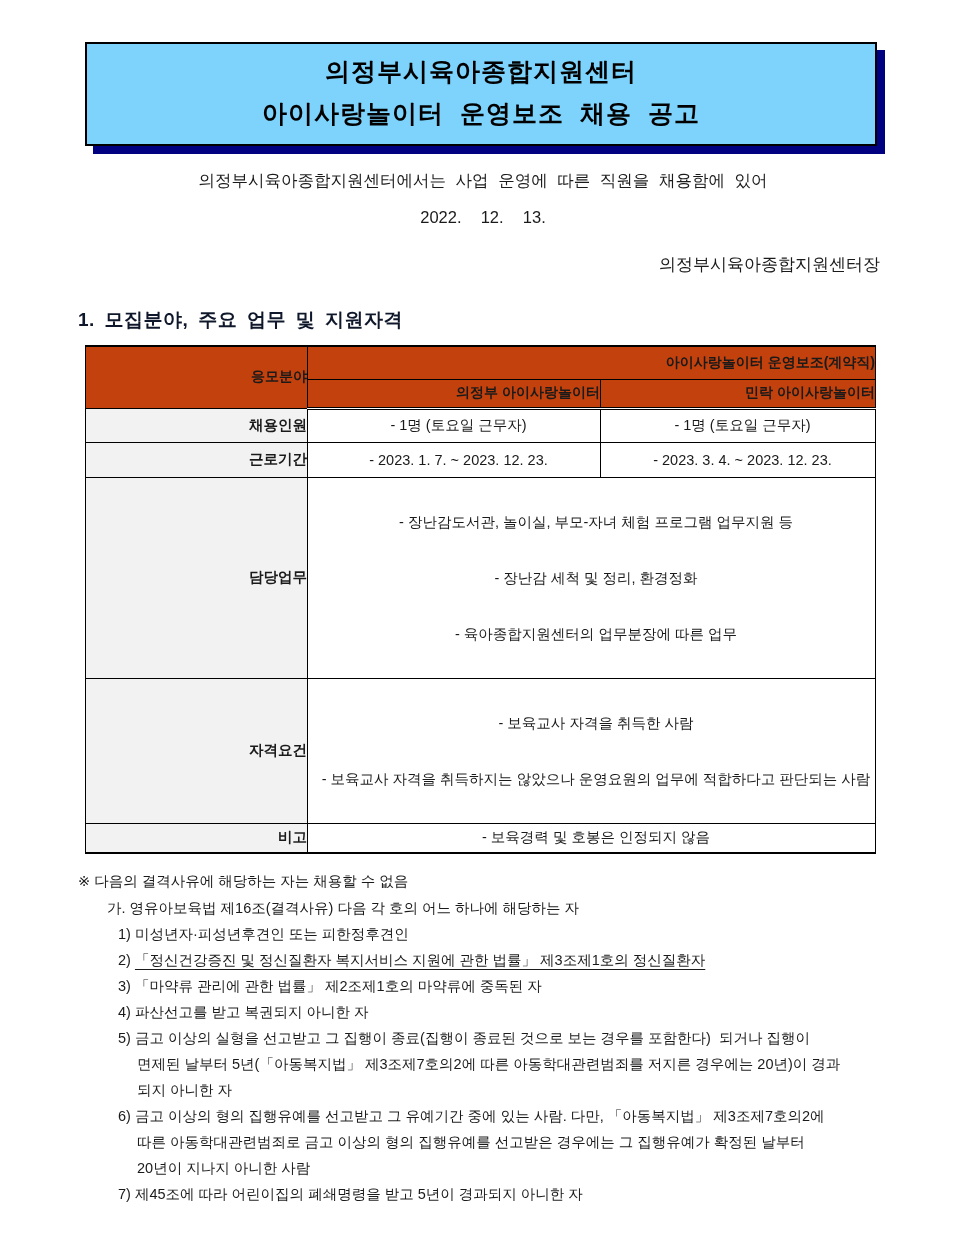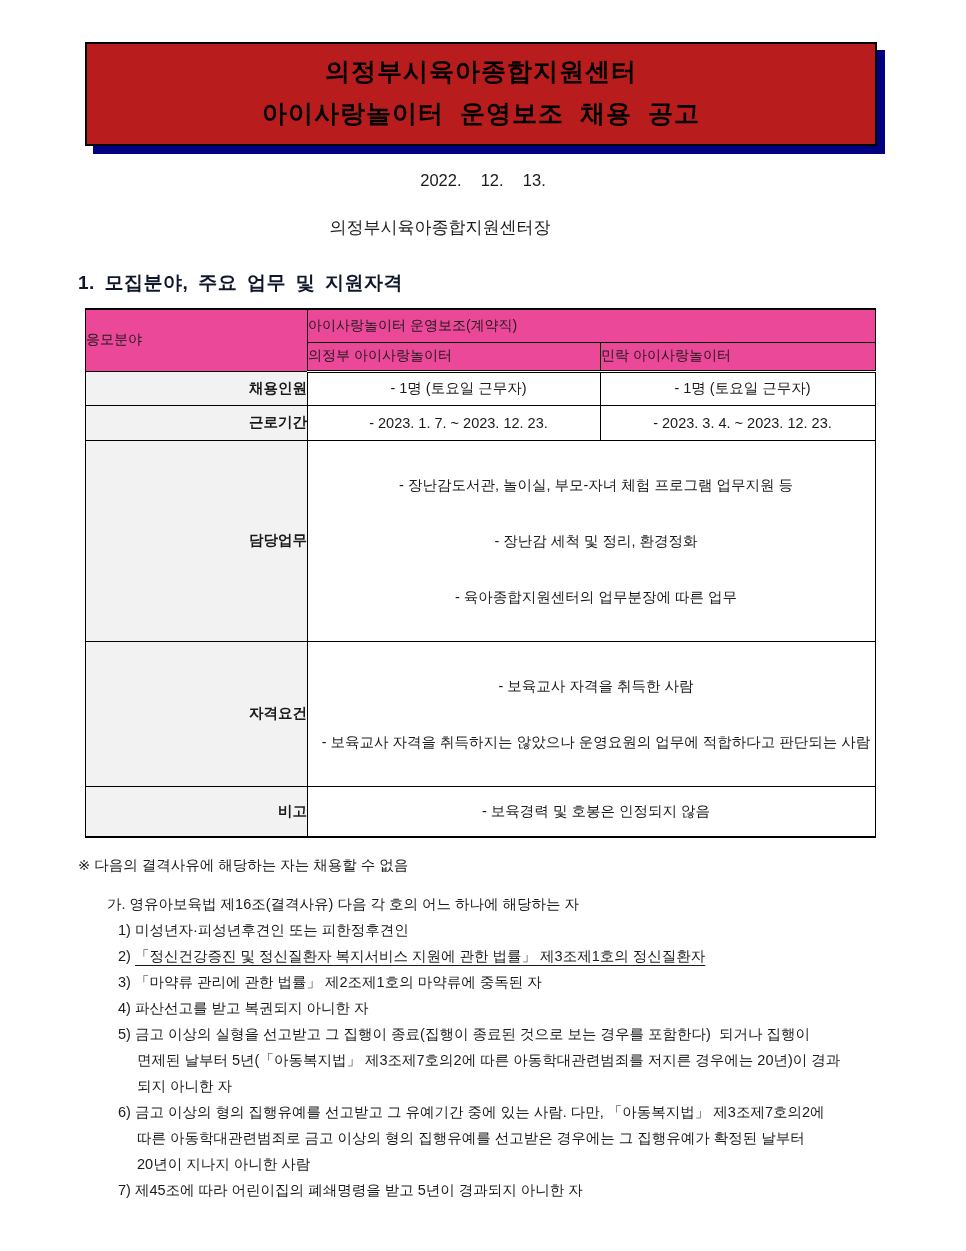--- a/index.html
+++ b/index.html
@@ -6,77 +6,78 @@
   html,body { background:#ffffff; }
   body {
     width:966px; height:1251px; overflow:hidden;
     font-family:"Liberation Sans","DejaVu Sans",sans-serif;
     color:#1a1a1a;
   }
   .title-box {
     margin:42px 0 0 85px; width:792px;
     border:2px solid #000;
     box-shadow:8px 8px 0 #000080;
-    background:#b91c1c;
+    background:#7dd3fc;
     text-align:center; padding:6px 0 10px 0;
   }
   .title-line {
     font-size:25px; font-weight:bold; line-height:42px;
     letter-spacing:1px; word-spacing:8px; color:#000;
   }
   .intro { margin-top:16px; text-align:center; }
   .intro .iline { font-size:16.5px; line-height:37px; word-spacing:5px; white-space:pre; }
   .signature {
-    margin-top:10px; padding-right:86px; text-align:center;
+    margin-top:10px; padding-right:86px; text-align:right;
     font-size:17px; line-height:37px; word-spacing:2px;
   }
   .sec-heading {
     margin:24px 0 0 78px; font-size:19px; font-weight:bold;
     word-spacing:4px; letter-spacing:0.5px; color:#0f172a; line-height:26px;
   }
   table.recruit {
     margin:12px 0 0 85px; width:790px;
     border-collapse:collapse; table-layout:fixed;
     border-top:2px solid #000; border-bottom:2px solid #000;
     border-left:1px solid #000; border-right:1px solid #000;
   }
   table.recruit th, table.recruit td { border:1px solid #000; }
   table.recruit th {
-    background:#ec4899; font-size:14px; font-weight:normal;
-    text-align:left; vertical-align:middle;
+    background:#c2410c; font-size:14px; font-weight:bold;
+    text-align:right; vertical-align:middle;
   }
   tr.hdr2 th, th.corner { border-bottom:3px double #000; }
   td.rlabel {
     background:#f2f2f2; font-size:14.5px; font-weight:bold;
     text-align:right; vertical-align:middle;
   }
   td.rdata {
     font-size:14.5px; text-align:center; vertical-align:middle;
     padding-left:9px; white-space:pre;
   }
   td.rdata .cline { line-height:24px; white-space:pre; }
   .disq { margin:14px 0 0 78px; }
   .dline { font-size:14.5px; line-height:26px; white-space:pre; color:#1a1a1a; }
-  .dline.note { line-height:27px; margin-bottom:12px; }
+  .dline.note { line-height:27px; margin-bottom:0; }
   .dline.ga   { padding-left:29px; }
   .dline.num  { padding-left:40px; }
   .dline.cont { padding-left:59px; }
   .ul { text-decoration:underline; text-underline-offset:4px; }
 </style>
 </head>
 <body>
 
 <div>
 
   <div class="title-box">
     <div class="title-line">의정부시육아종합지원센터</div>
     <div class="title-line">아이사랑놀이터 운영보조 채용 공고</div>
   </div>
 
   <div class="intro">
+    <div class="iline">의정부시육아종합지원센터에서는 사업 운영에 따른 직원을 채용함에 있어</div>
     <div class="iline">2022.  12.  13.</div>
   </div>
 
   <div class="signature">의정부시육아종합지원센터장</div>
 
   <div class="sec-heading">1. 모집분야, 주요 업무 및 지원자격</div>
 
   <table class="recruit">
     <colgroup>
       <col style="width:222px">
@@ -110,21 +111,21 @@
         <div class="cline">- 육아종합지원센터의 업무분장에 따른 업무</div>
       </td>
     </tr>
     <tr style="height:77px">
       <td class="rlabel">자격요건</td>
       <td class="rdata" colspan="2">
         <div class="cline">- 보육교사 자격을 취득한 사람</div>
         <div class="cline">- 보육교사 자격을 취득하지는 않았으나 운영요원의 업무에 적합하다고 판단되는 사람</div>
       </td>
     </tr>
-    <tr style="height:51px">
+    <tr style="height:30px">
       <td class="rlabel">비고</td>
       <td class="rdata" colspan="2">- 보육경력 및 호봉은 인정되지 않음</td>
     </tr>
   </tbody>
     </table>
 
   <div class="disq">
     <div class="dline note">※ 다음의 결격사유에 해당하는 자는 채용할 수 없음</div>
     <div class="dline ga">가. 영유아보육법 제16조(결격사유) 다음 각 호의 어느 하나에 해당하는 자</div>
     <div class="dline num">1) 미성년자·피성년후견인 또는 피한정후견인</div>

